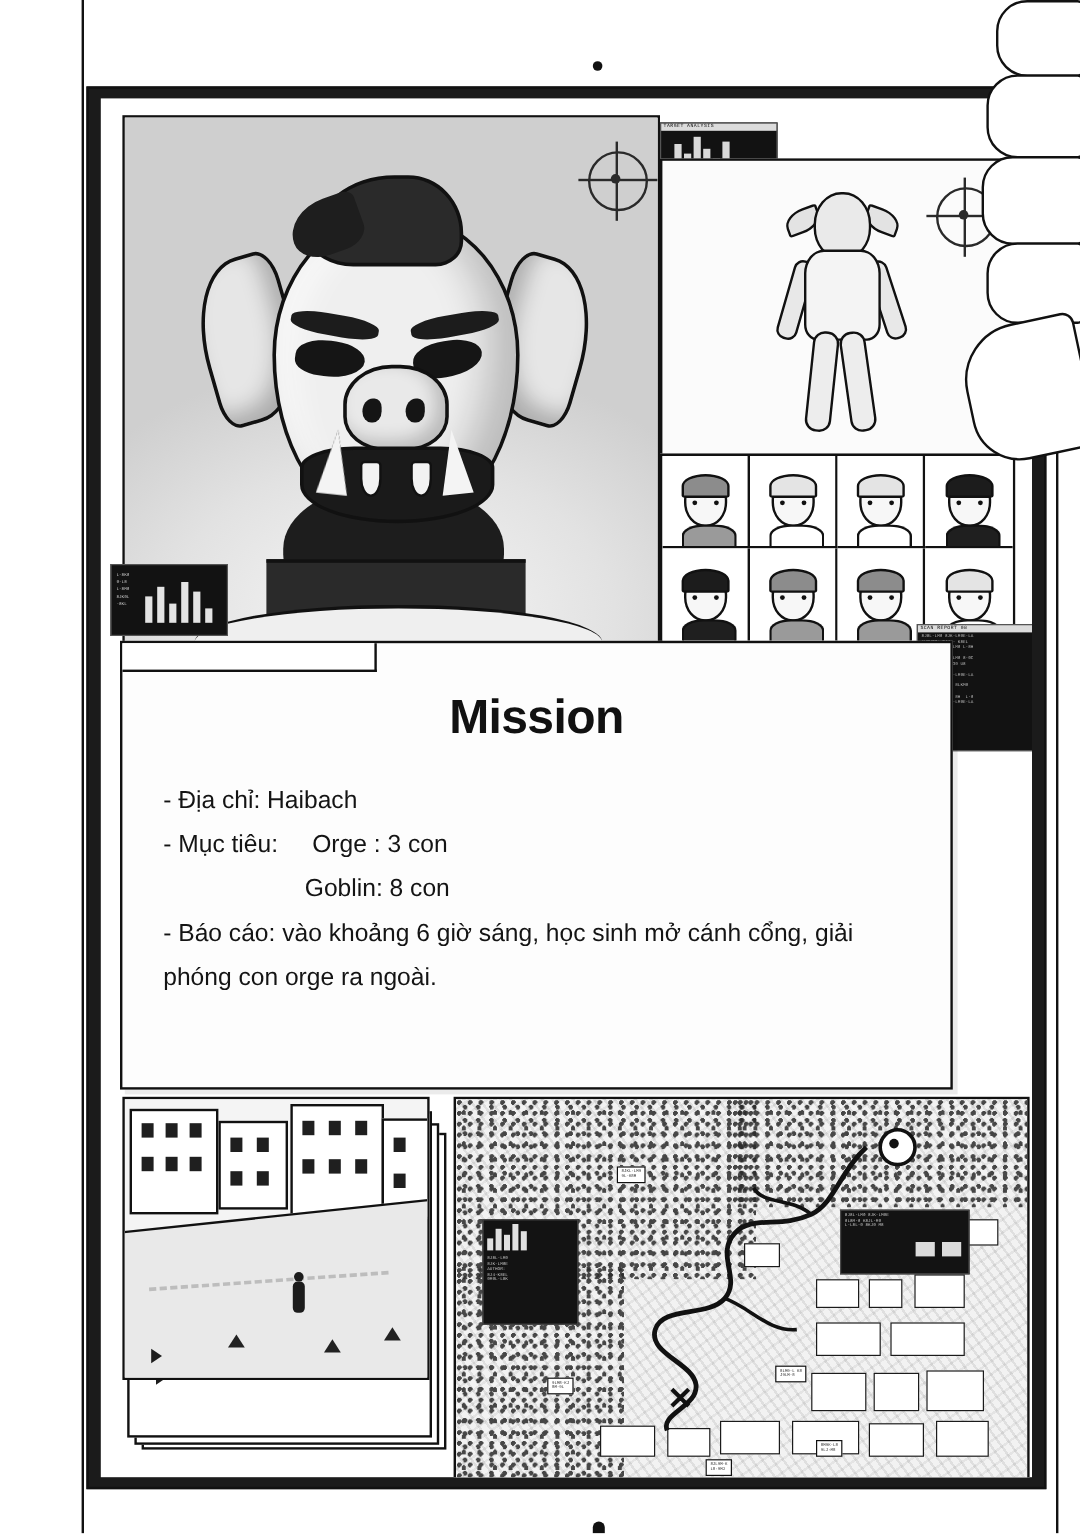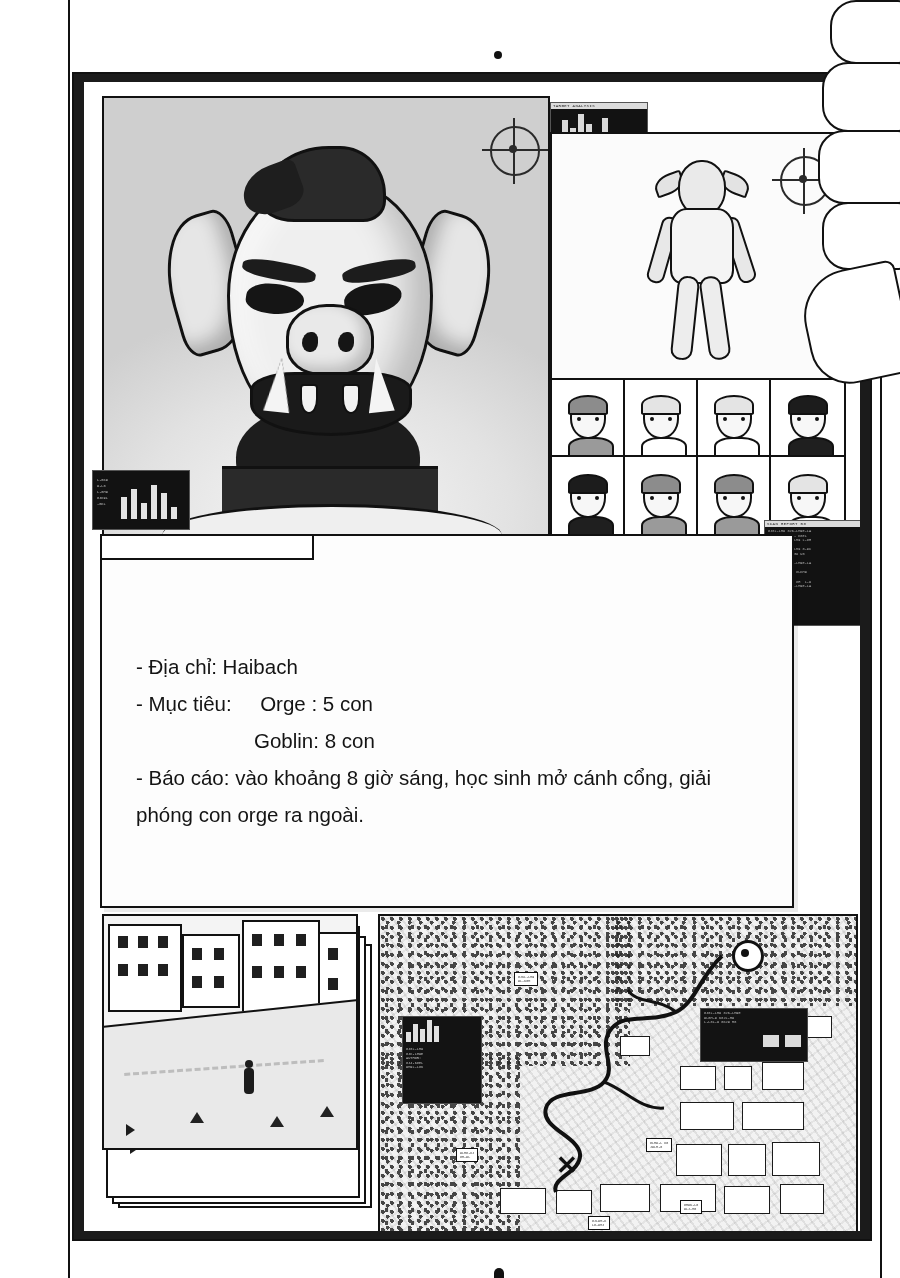--- a/index.html
+++ b/index.html
@@ -801,25 +801,26 @@
 8J8L-LM9 8JK-LM9E-LA
 8LM9L-
 9M9L-L 88A2  8LKM9
 8-LAM9  8KJ
 FL8L9 8K9M9  8H  L-9
 8J8L-LM9 8JK-LM9E-LA</div>
       </div>
 
       <div class="mission-card">
         <div class="mission-notch-top"></div>
+        <div class="mission-title">Mission</div>
         <div class="mission-body">
           <div class="row">- Địa chỉ: Haibach</div>
-          <div class="row">- Mục tiêu:     Orge : 5 con</div>
+          <div class="row">- Mục tiêu:     Orge : 3 con</div>
           <div class="row indent">Goblin: 8 con</div>
-          <div class="row">- Báo cáo: vào khoảng 8 giờ sáng, học sinh mở cánh cổng, giải phóng con orge ra ngoài.</div>
+          <div class="row">- Báo cáo: vào khoảng 6 giờ sáng, học sinh mở cánh cổng, giải phóng con orge ra ngoài.</div>
         </div>
       </div>
 
       <div class="street-stack">
         <div class="street-sheet s1">
           <div class="play-arrow" style="left:24px; top:216px"></div>
         </div>
         <div class="street-sheet s2">
           <div class="play-arrow" style="left:22px; top:214px"></div>
         </div>

